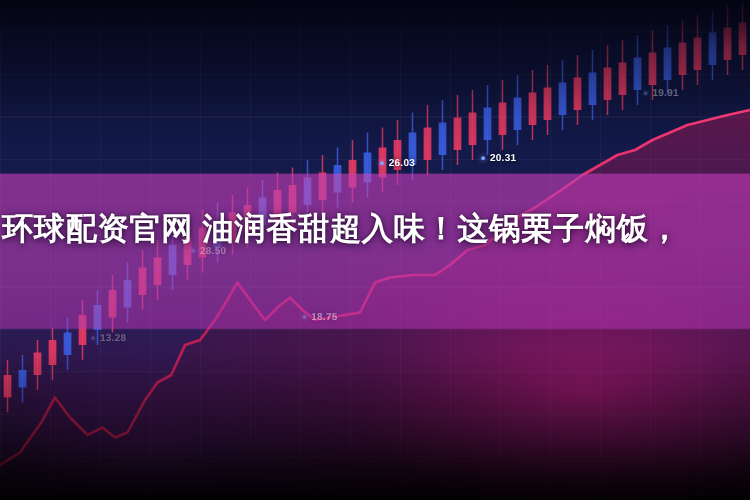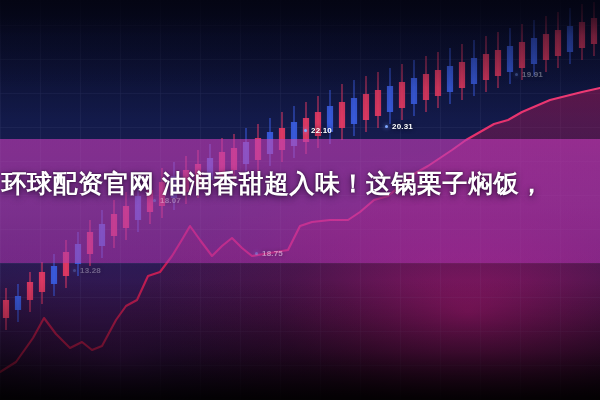--- a/index.html
+++ b/index.html
@@ -83,21 +83,21 @@
     position: absolute;
     left: -7px;
     top: 50%;
     width: 3px;
     height: 3px;
     margin-top: -1.5px;
     border-radius: 50%;
     background: #7ea6ff;
     box-shadow: 0 0 4px rgba(126,166,255,0.9);
   }
-  .price-tag.dim { opacity: 0.46; margin-left: 13px; }
+  .price-tag.dim { opacity: 0.46; }
   .price-tag.dim2 { opacity: 0.34; }
   .price-tag.dim3 { opacity: 0.30; }
 
   
   .headline {
     position: absolute;
     left: 0;
     top: 162px;
     width: 546px;
     text-align: center;
@@ -248,23 +248,23 @@
     <path id="line-path" fill="none" stroke="url(#lineStroke)" stroke-width="2.1" stroke-linejoin="round" stroke-linecap="round" d="M0 372 L16 362 L33 338 L44 318 L56 334 L70 348 L82 342 L92 350 L102 346 L116 320 L126 306 L137 300 L148 276 L160 272 L172 256 L183 238 L190 226 L200 240 L212 256 L222 246 L232 238 L242 248 L252 256 L264 254 L276 252 L288 250 L300 226 L312 222 L330 220 L348 220 L360 212 L374 200 L388 196 L400 186 L414 174 L428 166 L440 158 L452 150 L466 140 L480 132 L494 124 L508 120 L522 112 L536 106 L550 100 L566 96 L582 92 L600 88"></path>
   </svg>
 
   <div class="bg-vignette"></div>
 
   <div class="band"></div>
   <div class="band-soft"></div>
 
   <div id="price-labels">
       <div class="price-tag dim3" style="left: 80px; top: 266px;">13.28</div>
-      <div class="price-tag dim2" style="left: 160px; top: 196px;">18.07</div>
+      <div class="price-tag dim2" style="left: 160px; top: 196px;">28.50</div>
       <div class="price-tag dim" style="left: 249px; top: 249px;">18.75</div>
-      <div class="price-tag " style="left: 311px; top: 126px;">22.10</div>
+      <div class="price-tag " style="left: 311px; top: 126px;">26.03</div>
       <div class="price-tag " style="left: 392px; top: 122px;">20.31</div>
       <div class="price-tag dim2" style="left: 522px; top: 70px;">19.91</div>
     </div>
 
   <div class="headline">
     <span class="ln">环球配资官网 油润香甜超入味！这锅栗子焖饭，</span>
   </div>
 
 </div>
 

